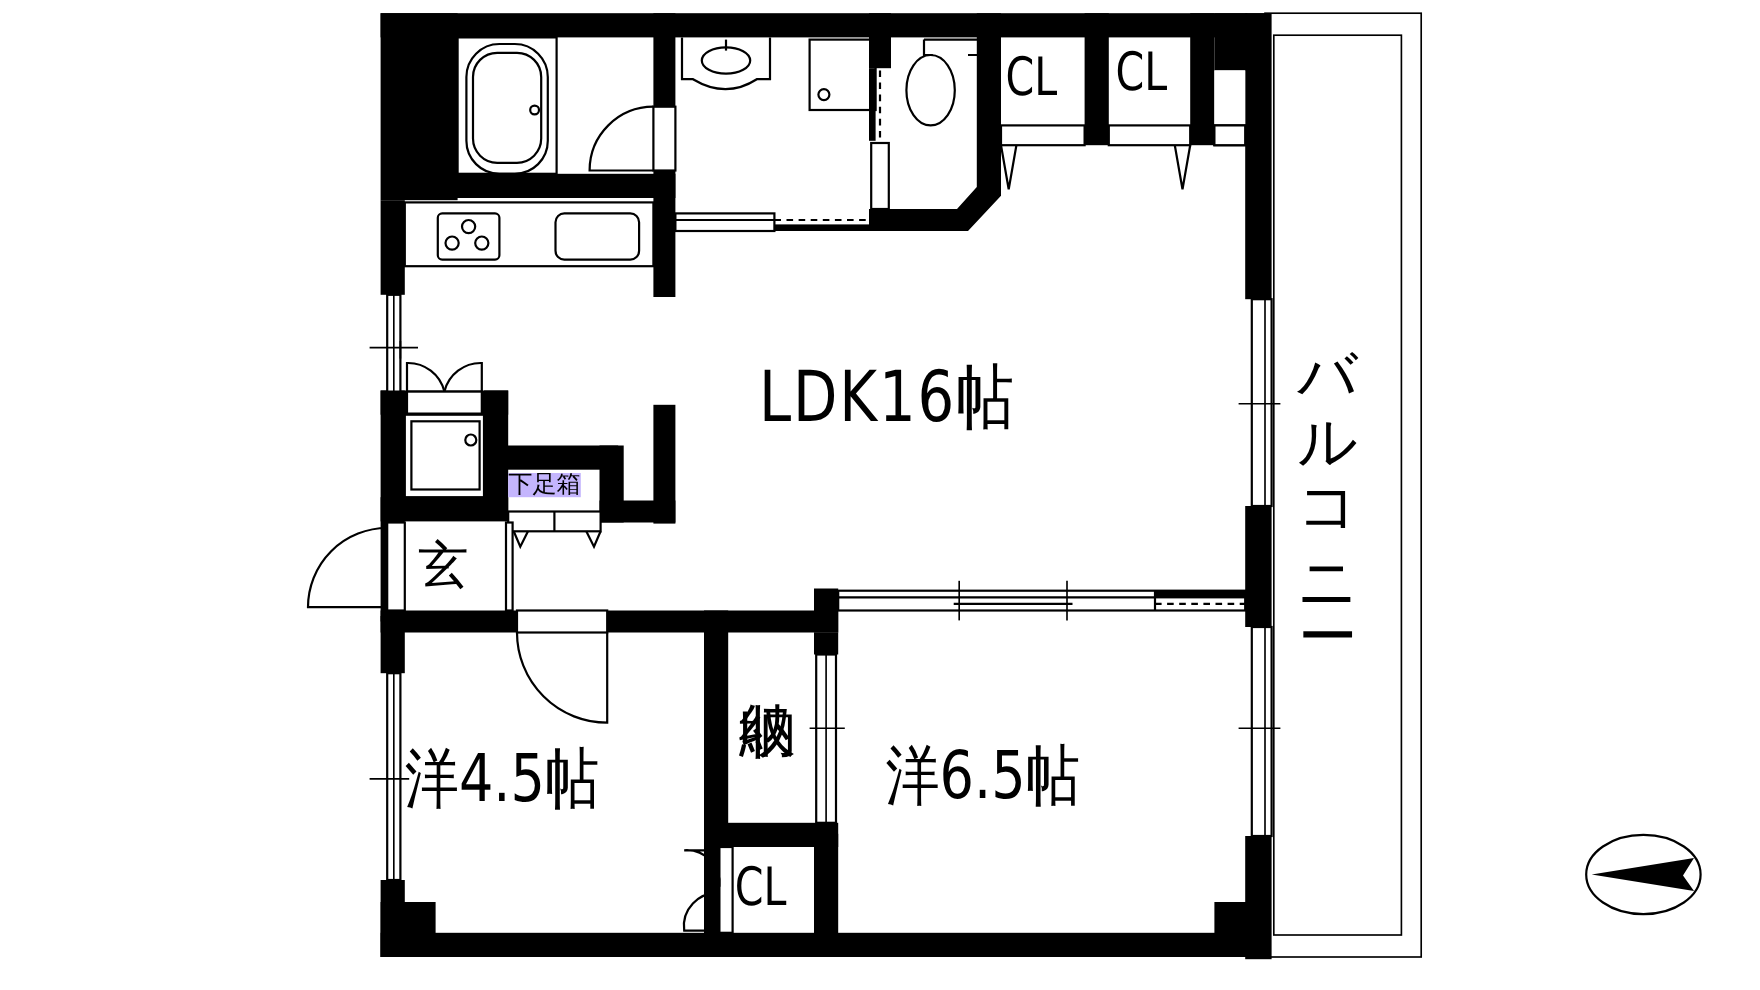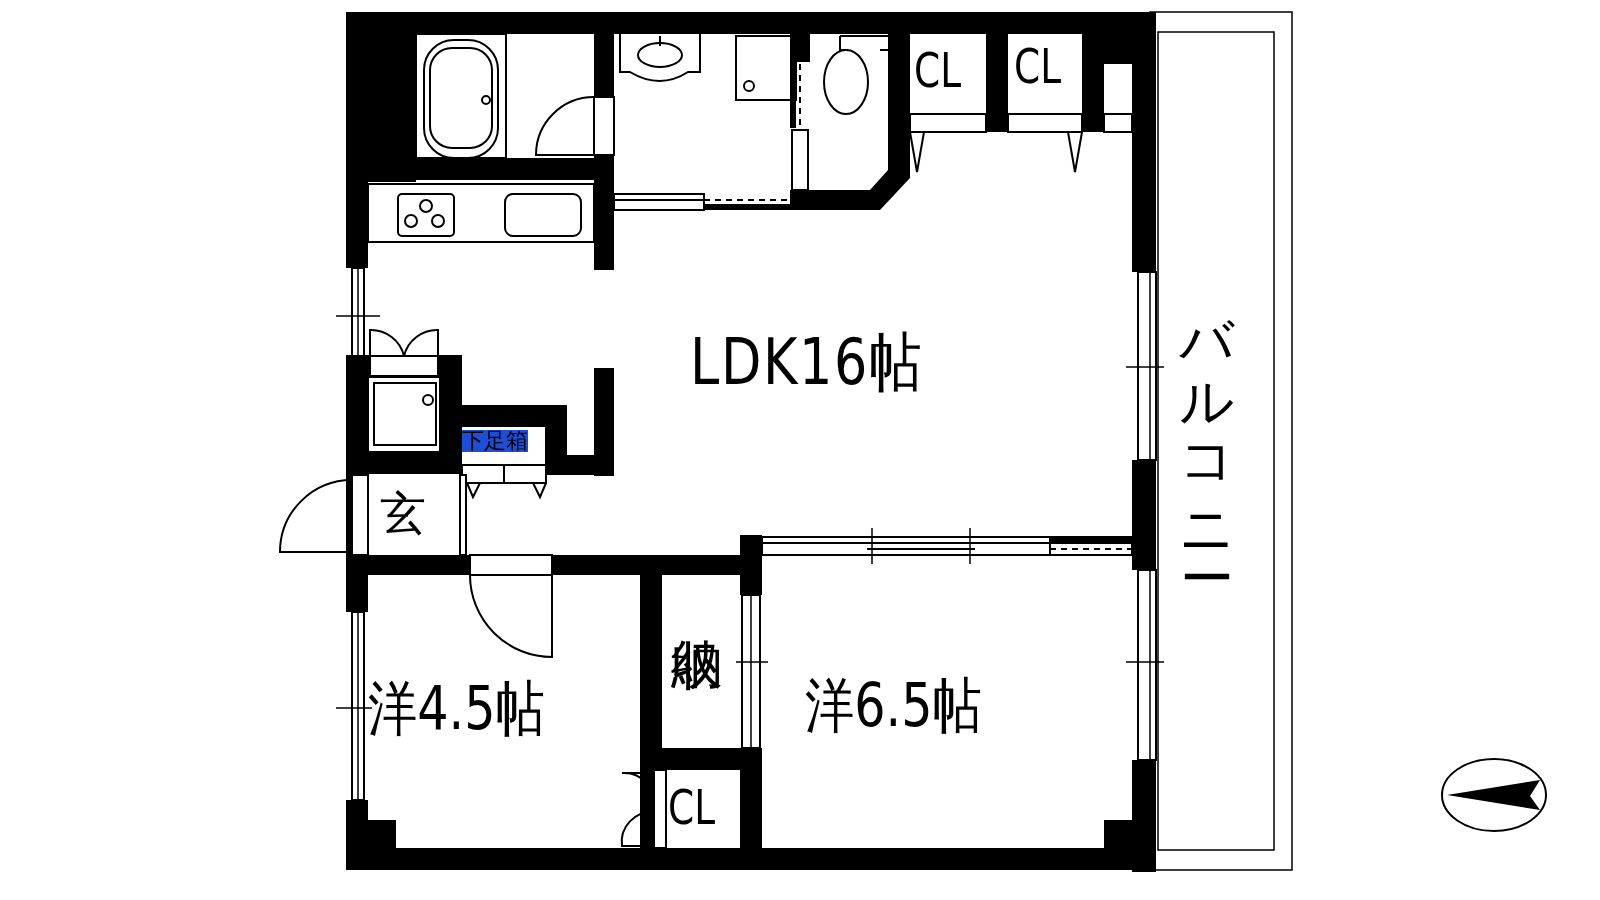--- a/index.html
+++ b/index.html
@@ -6,21 +6,21 @@
   body { width: 1600px; height: 900px; overflow: hidden; position: relative; font-family: "DejaVu Sans", sans-serif; }
   svg { position: absolute; left: 0; top: 0; }
   .wall { fill: #000; }
   .ln { fill: none; stroke: #000; stroke-width: 2; }
   .lnw { fill: #fff; stroke: #000; stroke-width: 2; }
   .dash { fill: none; stroke: #000; stroke-width: 2; stroke-dasharray: 6 5; }
   .lbl { position: absolute; color: #000; white-space: nowrap; font-family: "DejaVu Sans", sans-serif; line-height: 1; }
   .room-big { font-size: 64px; transform: scaleX(0.82); transform-origin: left top; letter-spacing: 2px; }
   .room-mid { font-size: 60px; transform: scaleX(0.82); transform-origin: left top; }
   .cl { font-size: 48px; transform: scaleX(0.78); transform-origin: left top; }
-  .small { font-size: 22px; background: #1d4ed8; }
+  .small { font-size: 22px; background: #c4b5fd; }
   .vert { writing-mode: vertical-rl; font-size: 54px; letter-spacing: 6px; }
 </style>
 </head>
 <body>
 
 <svg width="1600" height="900" viewBox="0 0 1600 900">
 
   <g>
     <rect x="1150" y="12" width="142" height="858" class="lnw" style="stroke-width:1.5"></rect>
     <rect x="1158" y="32" width="116" height="818" class="ln" style="stroke-width:1.5"></rect>

